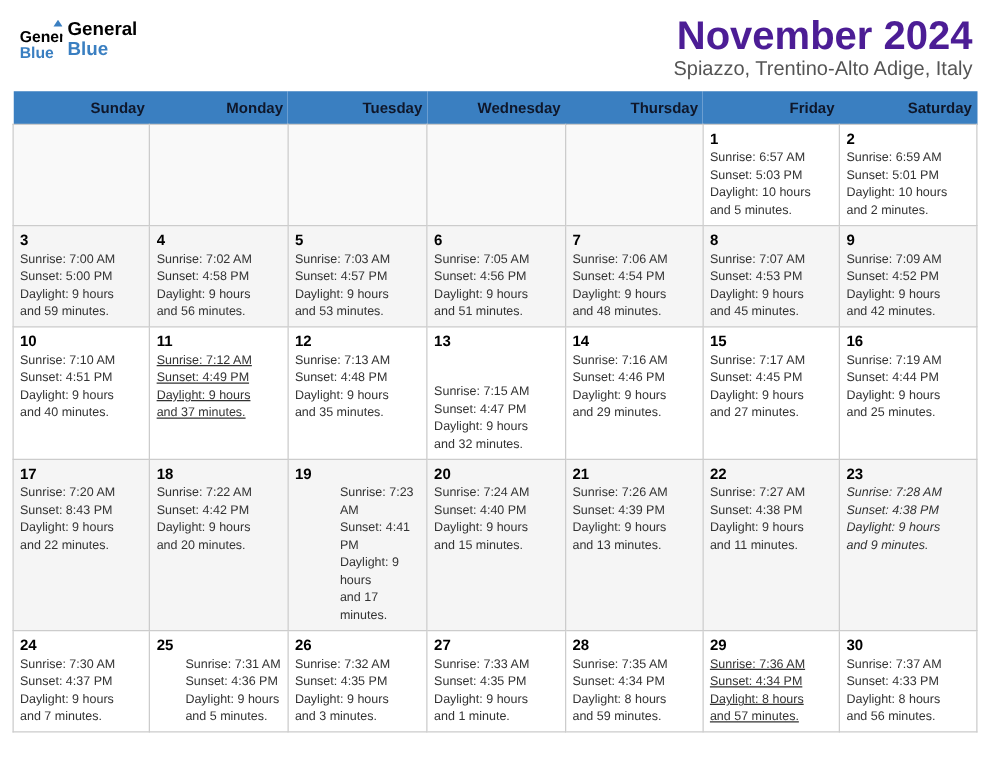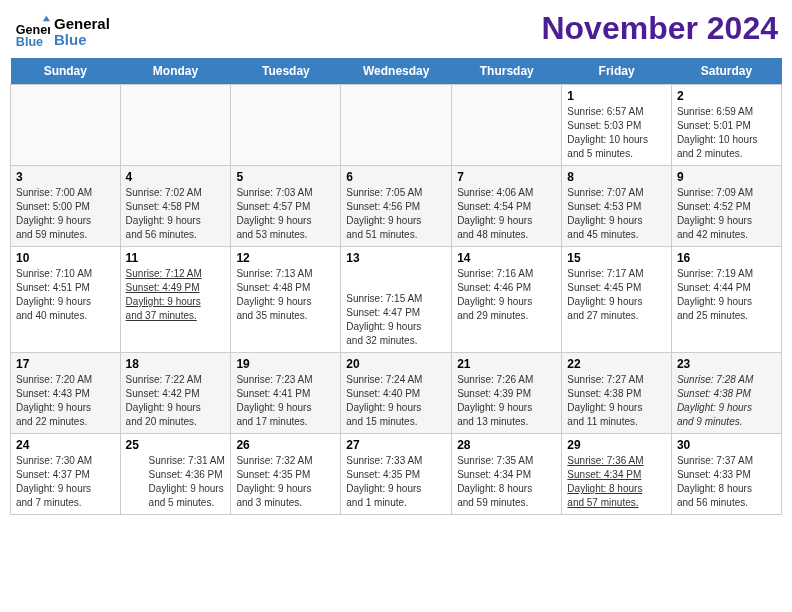--- a/index.html
+++ b/index.html
@@ -39,23 +39,23 @@
       font-size: 16px;
       color: #555;
     }
     table {
       width: 100%;
       border-collapse: collapse;
       font-size: 10.5px;
     }
     th {
       background-color: #3a7fc1;
-      color: #ffffff;
+      color: #0f172a;
       padding: 6px 4px;
-      text-align: center;
+      text-align: right;
       font-size: 12px;
       font-weight: bold;
     }
     td {
       border: 1px solid #ccc;
       vertical-align: top;
       padding: 4px 5px;
       width: 113px;
       min-height: 80px;
       background: #fff;
@@ -91,20 +91,21 @@
       <text x="2" y="36" font-size="14" font-weight="bold" fill="#3a7fc1">Blue</text>
       <polygon points="32,8 40,8 36,2" fill="#3a7fc1"></polygon>
     </svg>
     <div>
       <div style="font-weight:bold;font-size:15px;color:#000;line-height:1.1;">General</div>
       <div style="font-weight:bold;font-size:15px;color:#3a7fc1;line-height:1.1;">Blue</div>
     </div>
   </div>
   <div class="title-area">
     <div class="month-title">November 2024</div>
+    <div class="location-title">Spiazzo, Trentino-Alto Adige, Italy</div>
   </div>
 </div>
 
 <table>
   <thead>
     <tr id="weekday-header">
     <th>Sunday</th>
         <th>Monday</th>
         <th>Tuesday</th>
         <th>Wednesday</th>
@@ -159,21 +160,21 @@
         </td>
         <td>
           <span class="day-number">6</span>
           <div class="day-info" style="white-space: pre-line;">Sunrise: 7:05 AM
 Sunset: 4:56 PM
 Daylight: 9 hours
 and 51 minutes.</div>
         </td>
         <td>
           <span class="day-number">7</span>
-          <div class="day-info" style="white-space: pre-line;">Sunrise: 4:06 AM
+          <div class="day-info" style="white-space: pre-line;">Sunrise: 7:06 AM
 Sunset: 4:54 PM
 Daylight: 9 hours
 and 48 minutes.</div>
         </td>
         <td>
           <span class="day-number">8</span>
           <div class="day-info" style="white-space: pre-line;">Sunrise: 7:07 AM
 Sunset: 4:53 PM
 Daylight: 9 hours
 and 45 minutes.</div>
@@ -234,34 +235,34 @@
           <div class="day-info" style="white-space: pre-line;">Sunrise: 7:19 AM
 Sunset: 4:44 PM
 Daylight: 9 hours
 and 25 minutes.</div>
         </td>
       </tr>
       <tr>
         <td>
           <span class="day-number">17</span>
           <div class="day-info" style="white-space: pre-line;">Sunrise: 7:20 AM
-Sunset: 4:43 PM
+Sunset: 8:43 PM
 Daylight: 9 hours
 and 22 minutes.</div>
         </td>
         <td>
           <span class="day-number">18</span>
           <div class="day-info" style="white-space: pre-line;">Sunrise: 7:22 AM
 Sunset: 4:42 PM
 Daylight: 9 hours
 and 20 minutes.</div>
         </td>
         <td>
           <span class="day-number">19</span>
-          <div class="day-info" style="white-space: pre-line;">Sunrise: 7:23 AM
+          <div class="day-info" style="white-space: pre-line; margin-left: 36px;">Sunrise: 7:23 AM
 Sunset: 4:41 PM
 Daylight: 9 hours
 and 17 minutes.</div>
         </td>
         <td>
           <span class="day-number">20</span>
           <div class="day-info" style="white-space: pre-line;">Sunrise: 7:24 AM
 Sunset: 4:40 PM
 Daylight: 9 hours
 and 15 minutes.</div>

